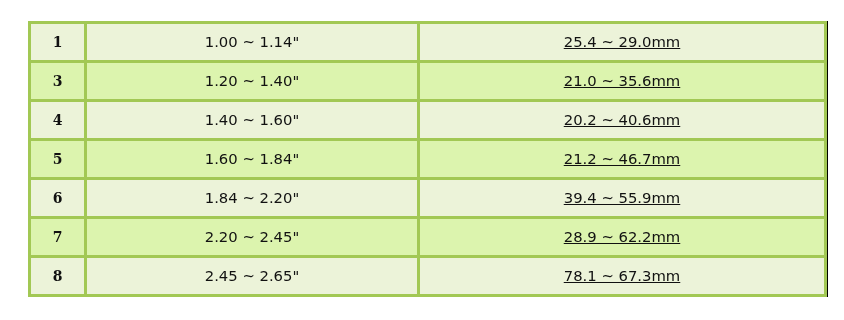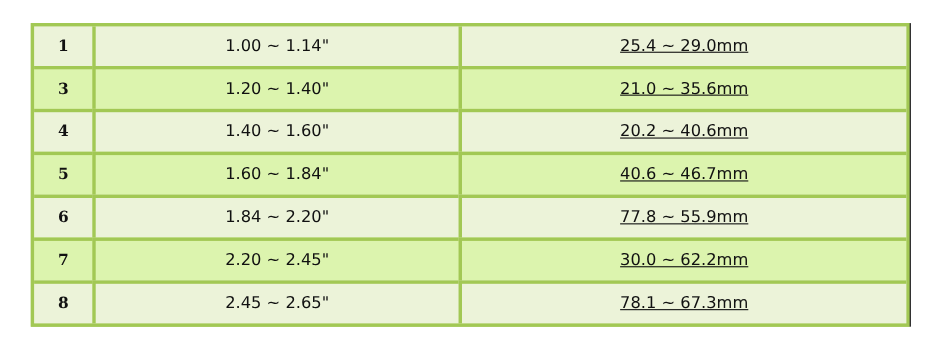--- a/index.html
+++ b/index.html
@@ -39,31 +39,31 @@
         <td class="col-mm">21.0 ~ 35.6mm</td>
       </tr>
       <tr class="row-odd">
         <td class="col-size">4</td>
         <td class="col-inches">1.40 ~ 1.60"</td>
         <td class="col-mm">20.2 ~ 40.6mm</td>
       </tr>
       <tr class="row-even">
         <td class="col-size">5</td>
         <td class="col-inches">1.60 ~ 1.84"</td>
-        <td class="col-mm">40.6 ~ 46.7mm</td>
+        <td class="col-mm">21.2 ~ 46.7mm</td>
       </tr>
       <tr class="row-odd">
         <td class="col-size">6</td>
         <td class="col-inches">1.84 ~ 2.20"</td>
-        <td class="col-mm">77.8 ~ 55.9mm</td>
+        <td class="col-mm">39.4 ~ 55.9mm</td>
       </tr>
       <tr class="row-even">
         <td class="col-size">7</td>
         <td class="col-inches">2.20 ~ 2.45"</td>
-        <td class="col-mm">30.0 ~ 62.2mm</td>
+        <td class="col-mm">28.9 ~ 62.2mm</td>
       </tr>
       <tr class="row-odd">
         <td class="col-size">8</td>
         <td class="col-inches">2.45 ~ 2.65"</td>
         <td class="col-mm">78.1 ~ 67.3mm</td>
       </tr>
     </tbody>
   </table>
 
   <div class="page-edge-rule"></div>

